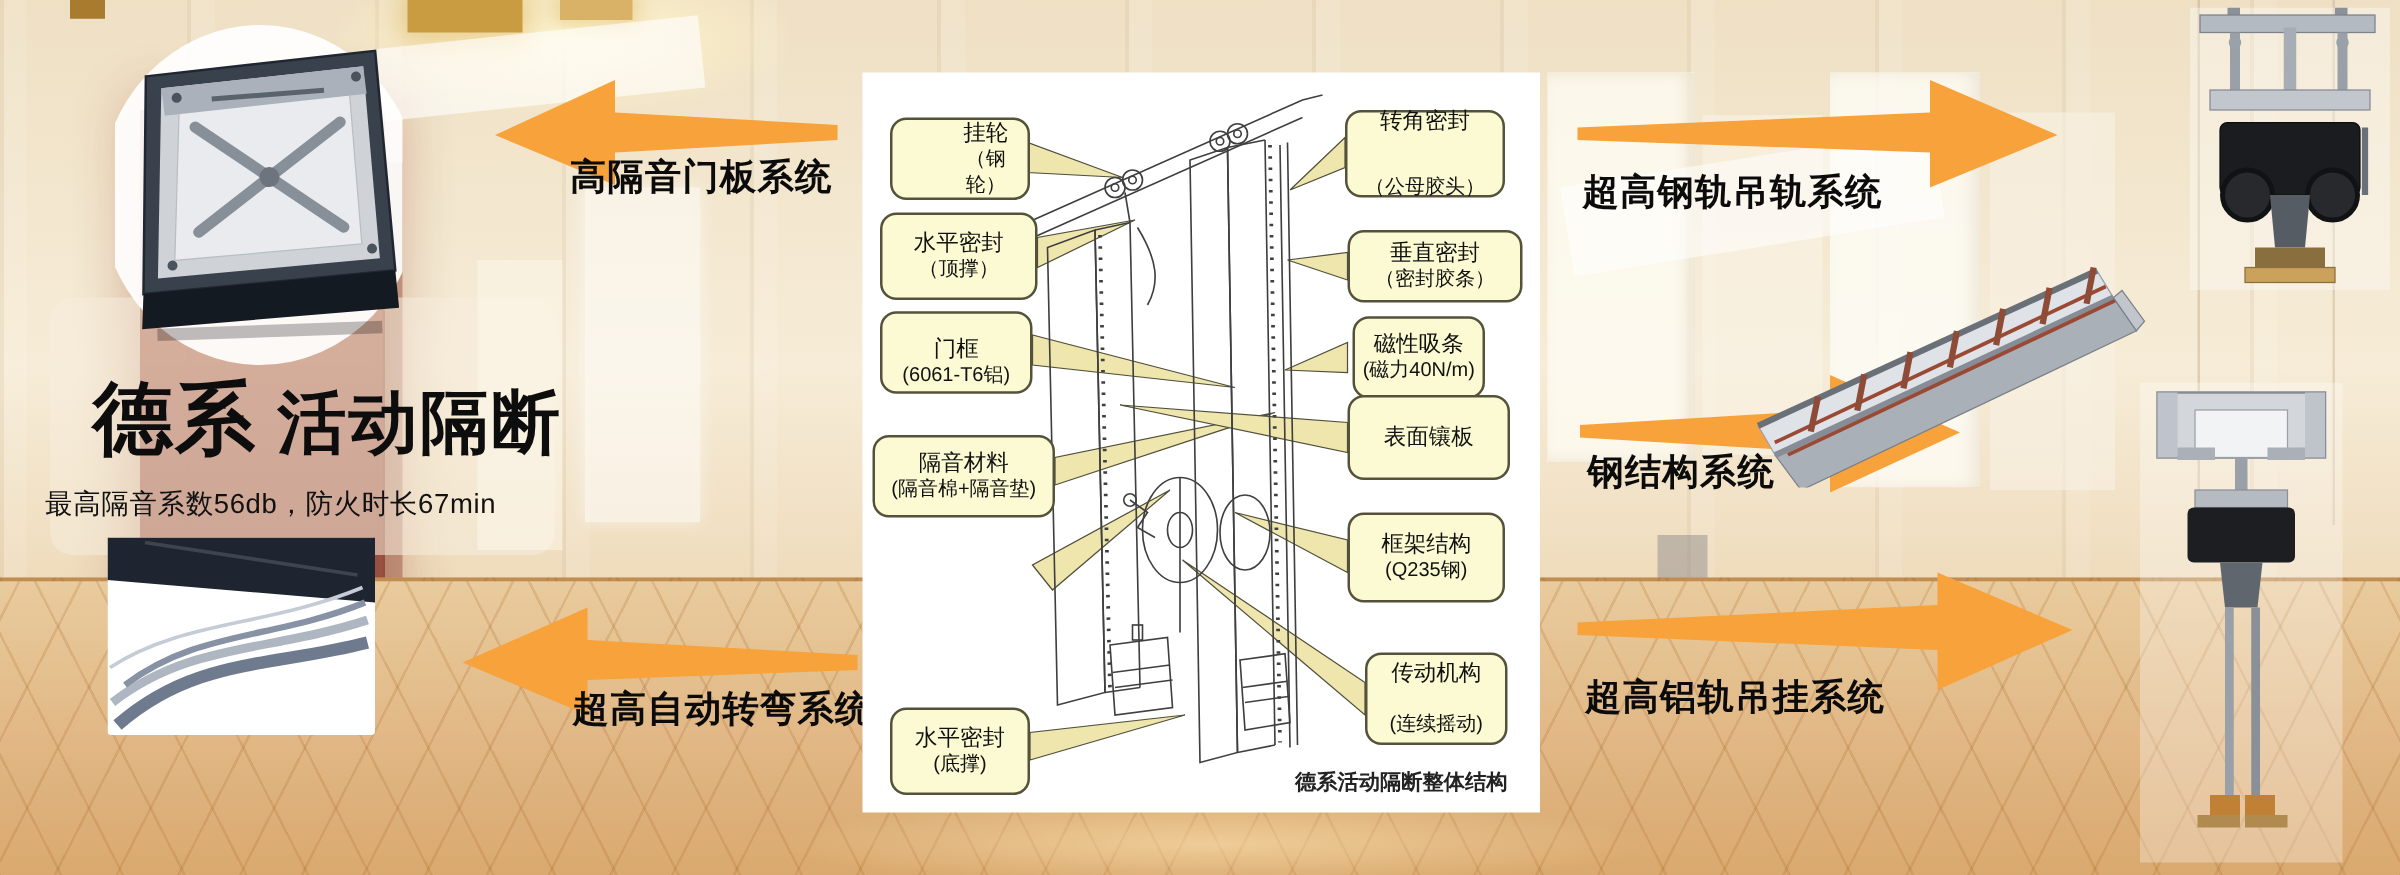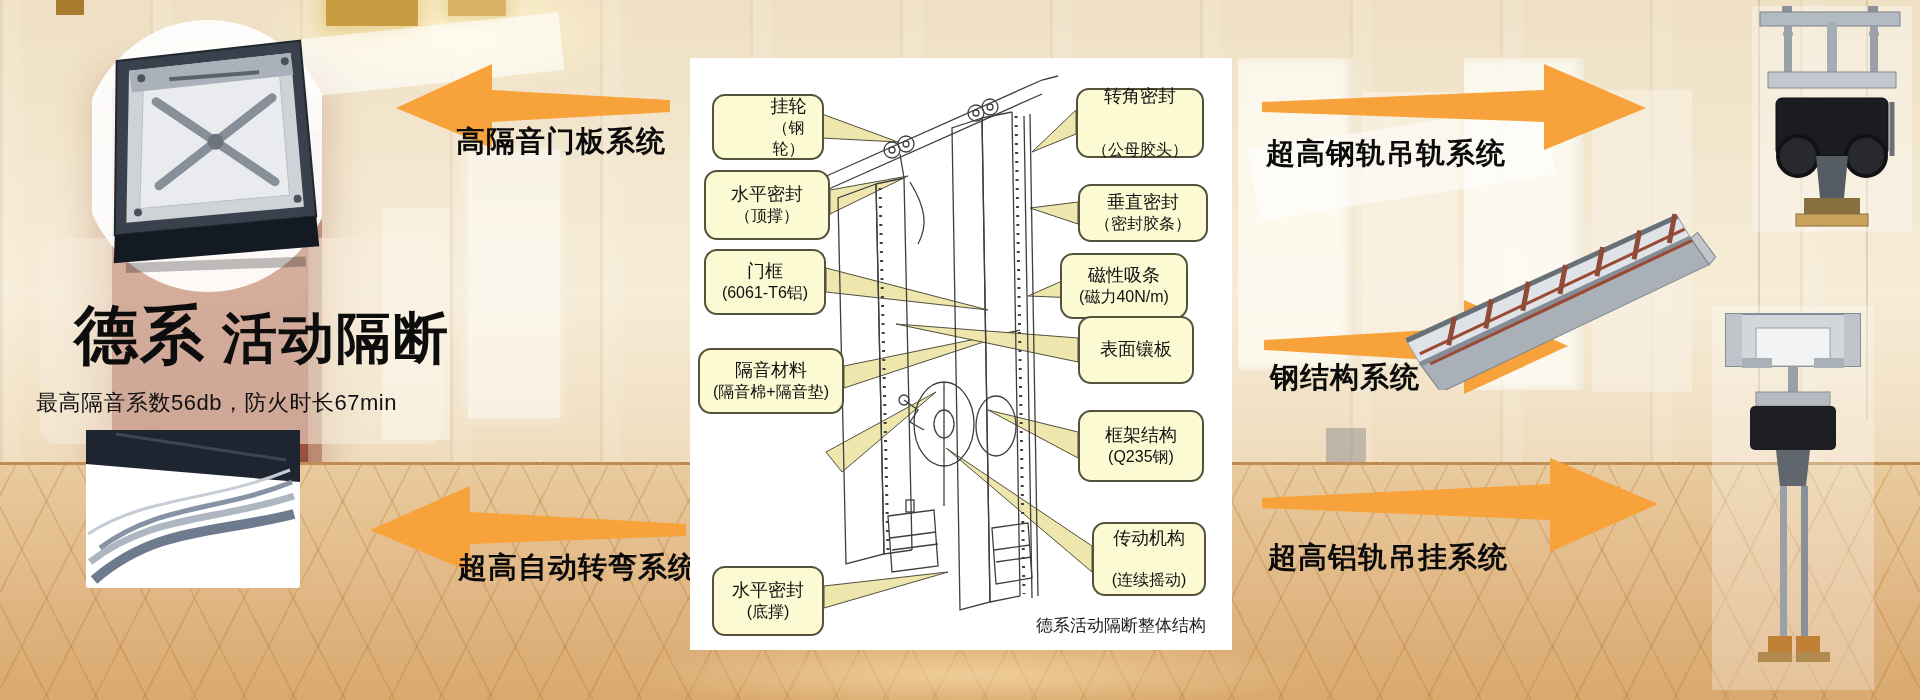--- a/index.html
+++ b/index.html
@@ -52,21 +52,21 @@
   .syslabel{font-size:29px;font-weight:800;color:#0b0b0b;white-space:nowrap;letter-spacing:1px;font-family:Liberation Mono, monospace;}
 
   
   .diagram{left:690px;top:58px;width:542px;height:592px;background:#ffffff;}
   .lineart{left:0;top:0;}
   .callout{position:absolute;background:#FCFAD2;border:2px solid #54523A;border-radius:13px;
     display:flex;flex-direction:column;align-items:center;justify-content:center;text-align:center;
     color:#111;z-index:3;box-sizing:border-box;padding:2px 3px;line-height:1.28;}
   .callout .l1{font-size:18px;}
   .callout .l2{font-size:16px;}
-  .diagram-caption{position:absolute;left:346px;top:556px;font-size:17px;font-weight:400;color:#222;white-space:nowrap;}
+  .diagram-caption{position:absolute;left:346px;top:556px;font-size:17px;font-weight:700;color:#222;white-space:nowrap;}
   .sketch{stroke:#3f3f3f;stroke-width:1.3;fill:none;}
   .wedge{fill:#EFE6AE;stroke:#4F4F3C;stroke-width:1;}
 
   
   .photo{z-index:2;}
 </style>
 </head>
 <body>
 
 <div class="stage">
@@ -215,46 +215,46 @@
     </svg>
 
     <div class="callout" style="left:22px;top:36px;width:112px;height:66px;padding-left:44px;">
       <span class="l1">挂轮</span>
       <span class="l2">（钢轮）</span>
     </div>
     <div class="callout" style="left:14px;top:112px;width:126px;height:70px;">
       <span class="l1">水平密封</span>
       <span class="l2">（顶撑）</span>
     </div>
-    <div class="callout" style="left:14px;top:191px;width:122px;height:66px;">
+    <div class="callout" style="left:14px;top:191px;width:122px;height:66px;justify-content:flex-end;">
       <span class="l1">门框</span>
       <span class="l2">(6061-T6铝)</span>
     </div>
     <div class="callout" style="left:8px;top:290px;width:146px;height:66px;">
       <span class="l1">隔音材料</span>
       <span class="l2">(隔音棉+隔音垫)</span>
     </div>
     <div class="callout" style="left:22px;top:508px;width:112px;height:70px;">
       <span class="l1">水平密封</span>
       <span class="l2">(底撑)</span>
     </div>
 
     <div class="callout" style="left:386px;top:30px;width:128px;height:70px;gap:32px;">
       <span class="l1">转角密封</span>
       <span class="l2">（公母胶头）</span>
     </div>
-    <div class="callout" style="left:388px;top:126px;width:130px;height:58px;">
+    <div class="callout" style="left:388px;top:126px;width:140px;height:58px;">
       <span class="l1">垂直密封</span>
       <span class="l2">（密封胶条）</span>
     </div>
-    <div class="callout" style="left:370px;top:195px;width:128px;height:66px;">
+    <div class="callout" style="left:392px;top:195px;width:106px;height:66px;">
       <span class="l1">磁性吸条</span>
       <span class="l2">(磁力40N/m)</span>
     </div>
-    <div class="callout" style="left:388px;top:258px;width:116px;height:68px;">
+    <div class="callout" style="left:388px;top:258px;width:130px;height:68px;">
       <span class="l1">表面镶板</span>
       <span class="l2"></span>
     </div>
     <div class="callout" style="left:388px;top:352px;width:126px;height:72px;">
       <span class="l1">框架结构</span>
       <span class="l2">(Q235钢)</span>
     </div>
     <div class="callout" style="left:402px;top:464px;width:114px;height:74px;gap:20px;">
       <span class="l1">传动机构</span>
       <span class="l2">(连续摇动)</span>

